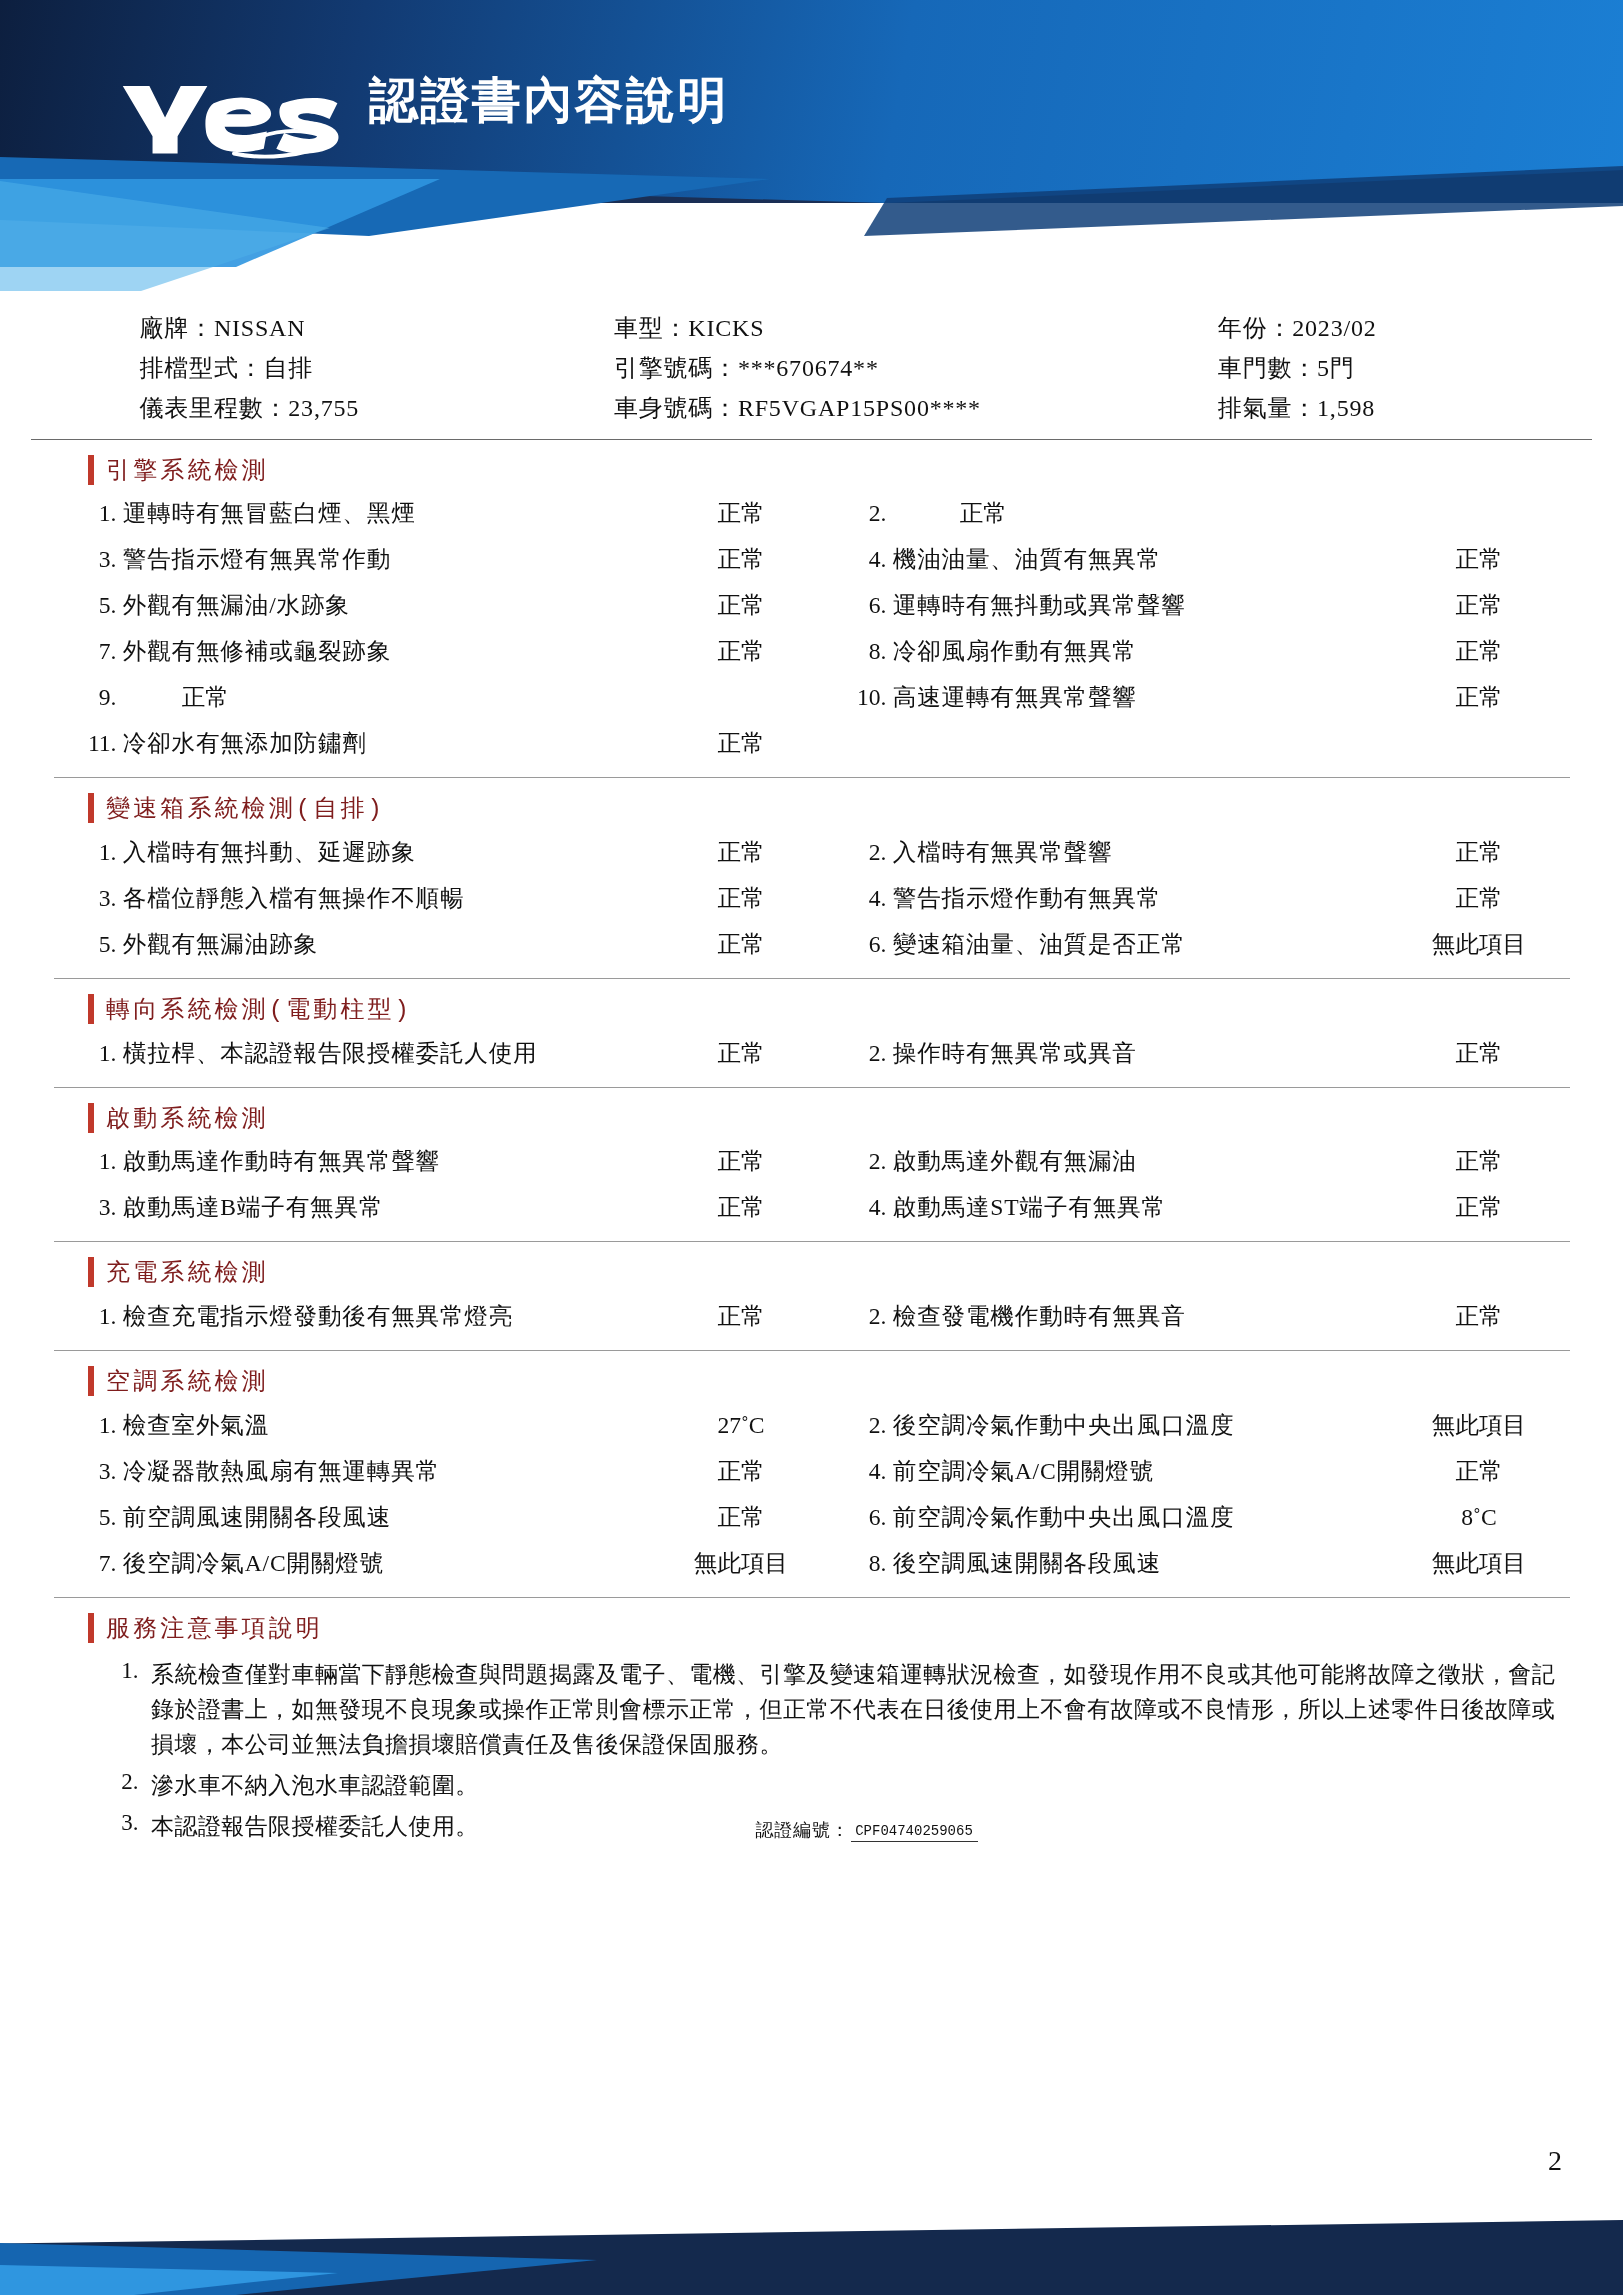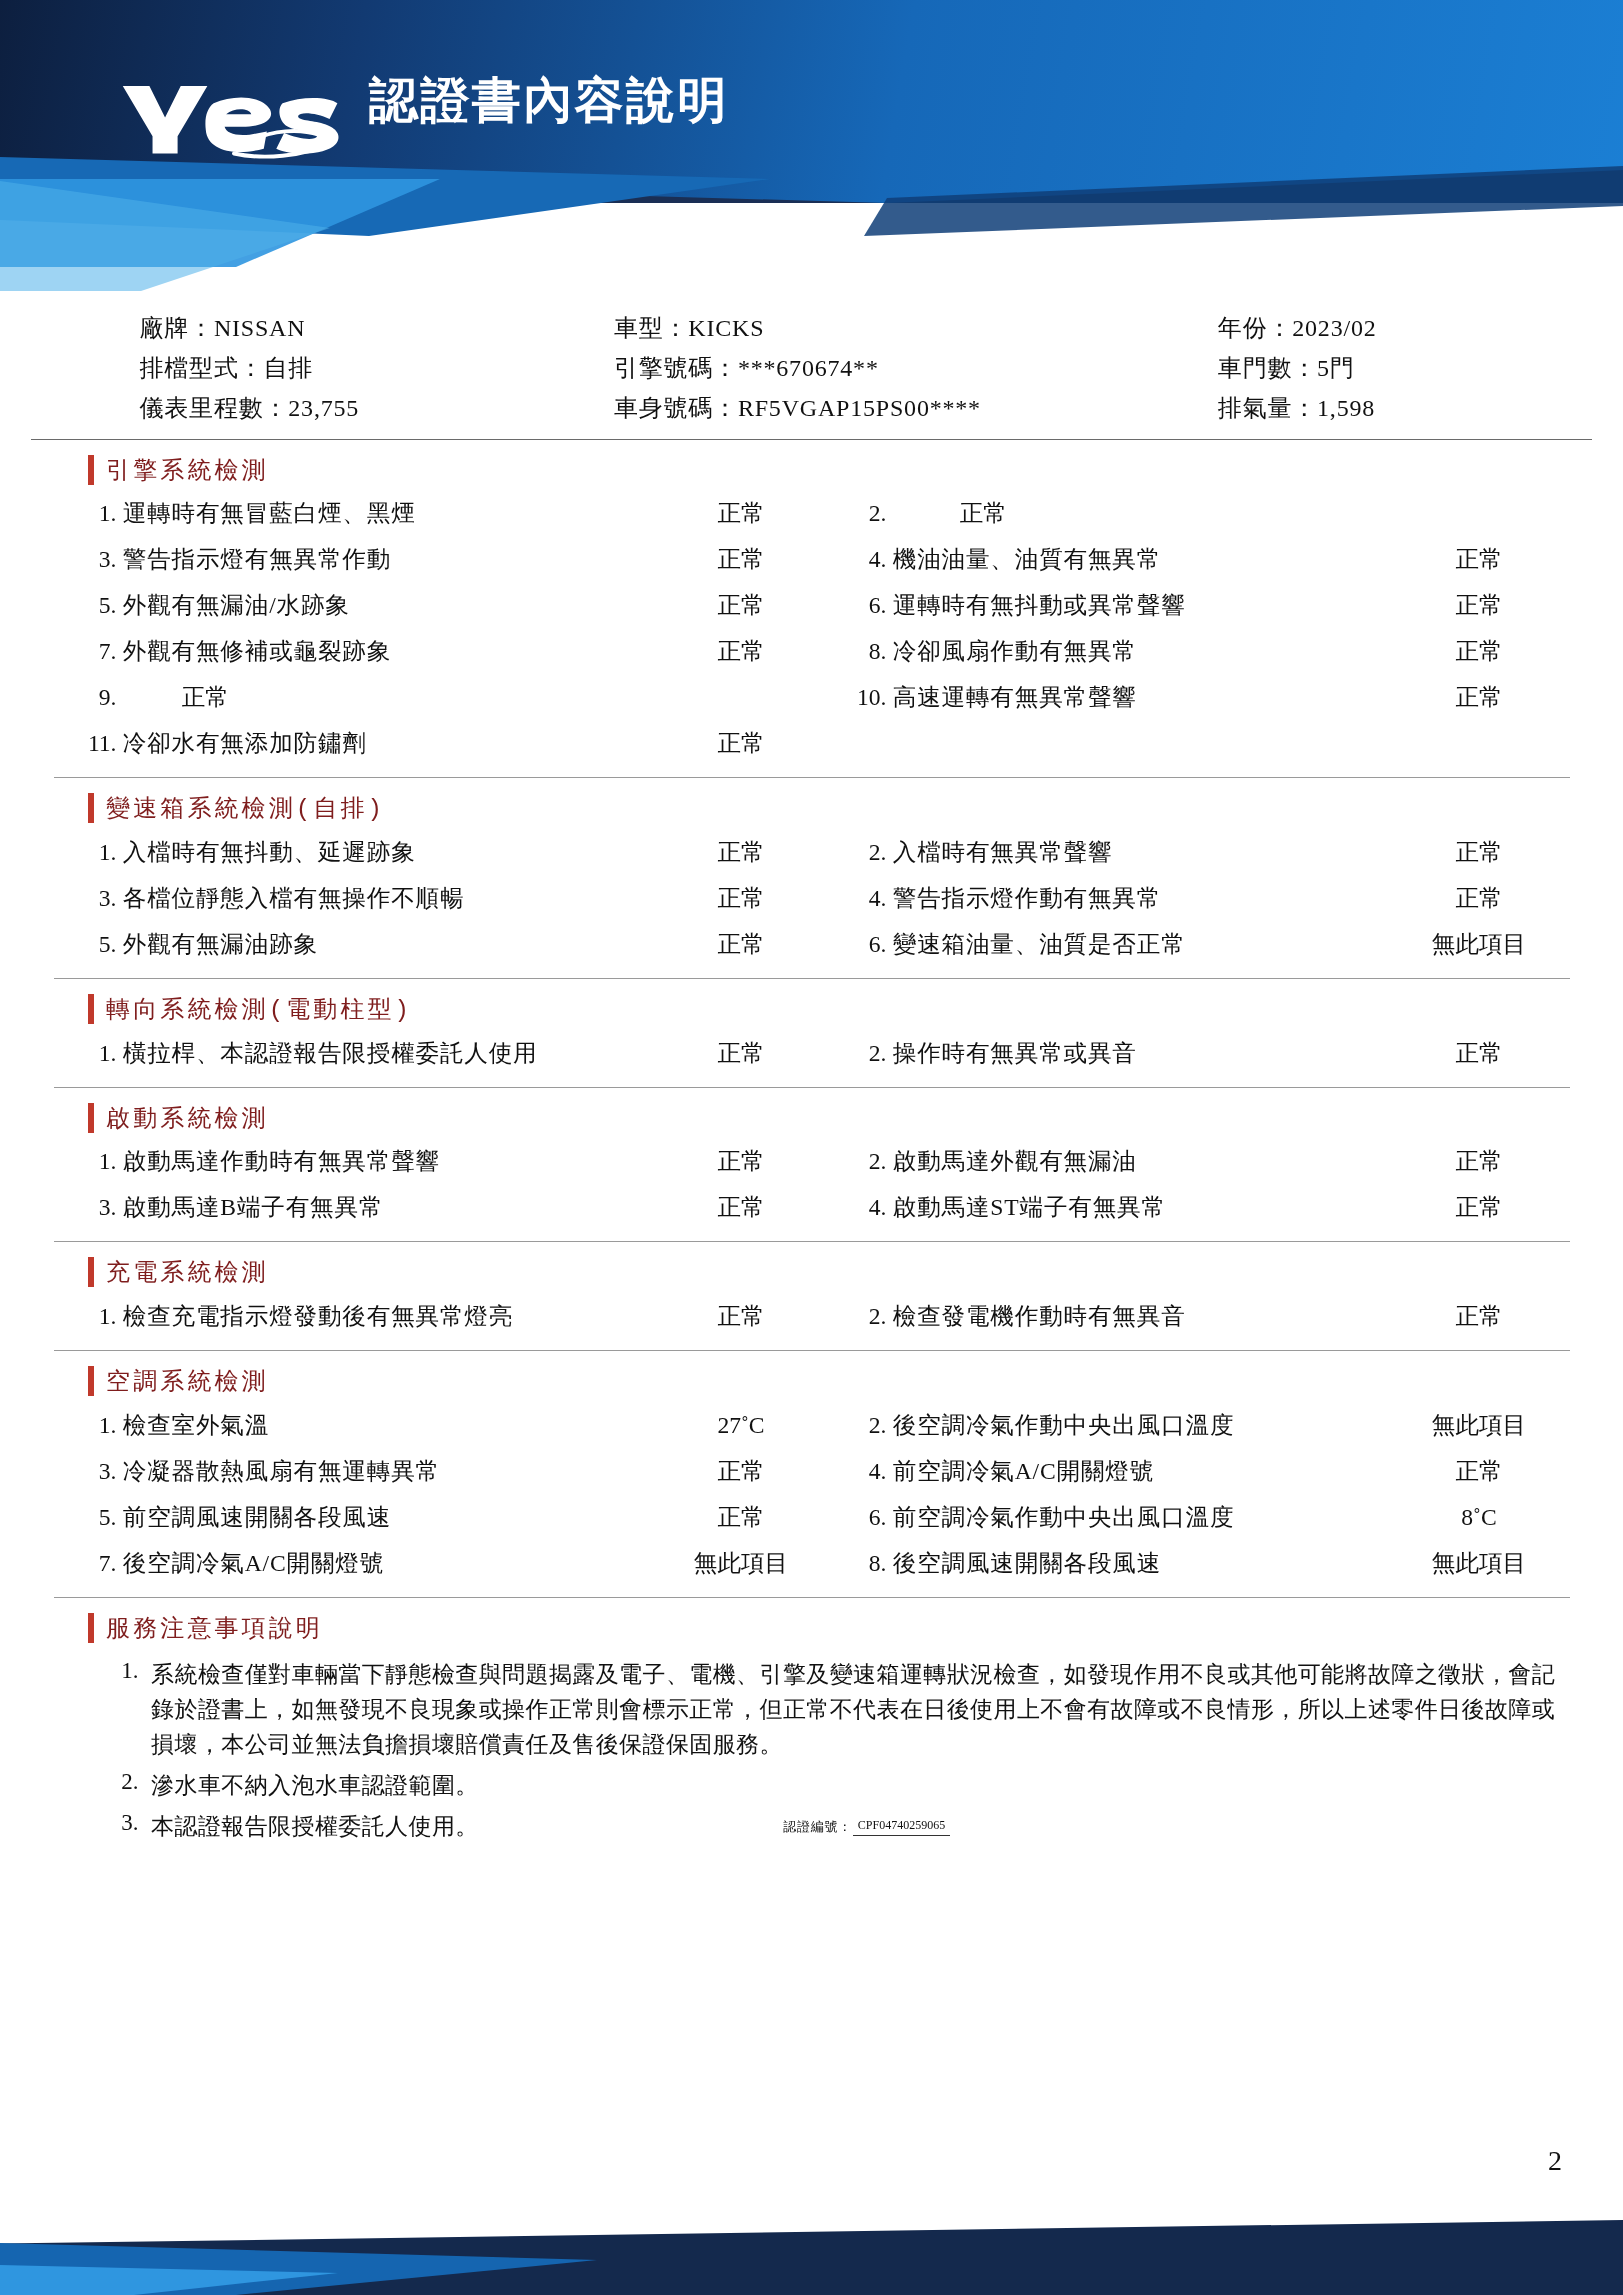--- a/index.html
+++ b/index.html
@@ -200,27 +200,27 @@
   }
 
   .cert-line {
     display: flex;
     align-items: flex-end;
     justify-content: center;
     margin-top: -30px;
     margin-left: 110px;
   }
   .cert-label {
-    font-size: 13px;
+    font-size: 18px;
     font-family: Liberation Serif, serif;
     letter-spacing: 0.8px;
   }
   .cert-value {
-    font-size: 12px;
-    font-family: Liberation Serif, serif;
+    font-size: 14px;
+    font-family: Liberation Mono, monospace;
     border-bottom: 0.8px solid #333;
     padding: 0 4.7px 1.6px 4.7px;
     margin-left: 1px;
   }
 
   .page-number {
     position: absolute;
     right: 61px;
     bottom: 118px;
     font-size: 28px;

